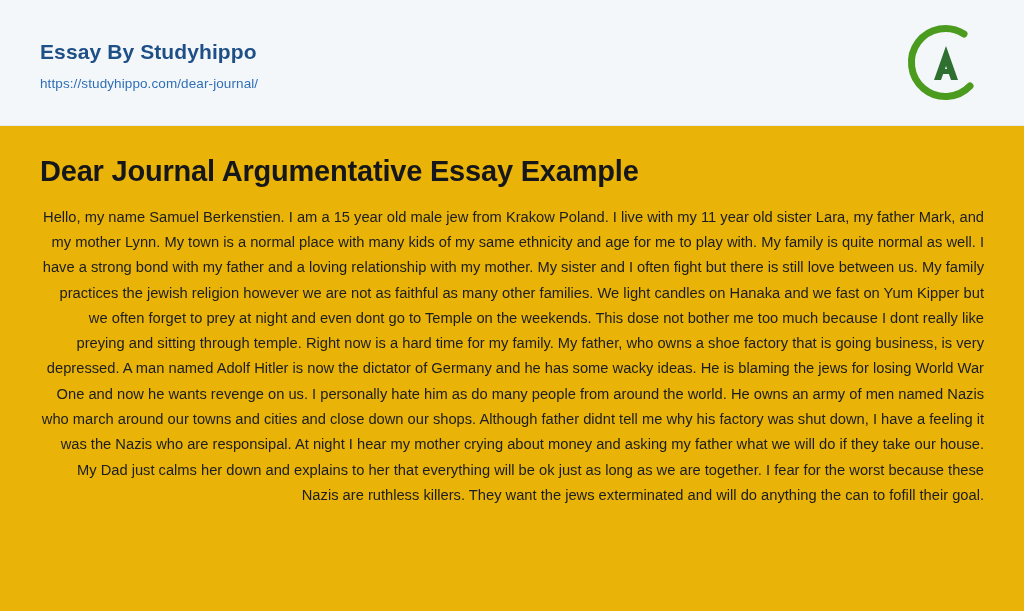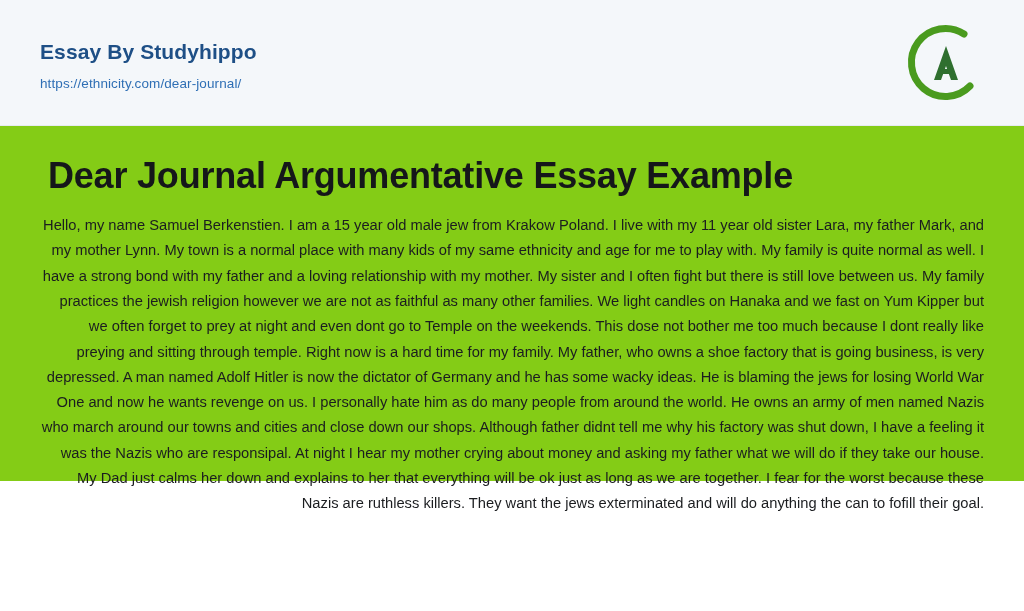--- a/index.html
+++ b/index.html
@@ -9,23 +9,23 @@
   }
   body {
     width: 1024px;
     height: 611px;
     background: #ffffff;
     font-family: "Liberation Sans", sans-serif;
     overflow: hidden;
   }
   .page {
     width: 1024px;
-    height: 481px;
+    height: 611px;
     position: relative;
-    background: #84cc16;
+    background: #eab308;
   }
   
   .header {
     height: 126px;
     background: #f4f7fa;
     border-bottom: 1px solid #e6ebf0;
     position: relative;
   }
   .brand-wrap {
     position: absolute;
@@ -53,46 +53,46 @@
     right: 36px;
     top: 22px;
     width: 84px;
     height: 84px;
   }
   
   .doc {
     padding: 28px 40px 0 40px;
   }
   .doc-title {
-    font-size: 36px;
+    font-size: 29px;
     font-weight: bold;
     color: #15171a;
     letter-spacing: -0.2px;
-    margin: 0 0 16px 8px;
+    margin: 0 0 16px 0;
     line-height: 1.2;
   }
   .doc-body {
     font-size: 14.7px;
     line-height: 1.72;
     color: #1b1d20;
     text-align: right;
     margin: 0;
     max-width: 944px;
   }
 </style>
 </head>
 <body>
 
 <div class="page">
 
   <div class="header">
 
     <div class="brand-wrap">
       <div class="brand">Essay By Studyhippo</div>
-      <a class="brand-url" href="#">https://ethnicity.com/dear-journal/</a>
+      <a class="brand-url" href="#">https://studyhippo.com/dear-journal/</a>
     </div>
 
     <div class="logo">
       <svg width="84" height="84" viewBox="0 0 84 84" xmlns="http://www.w3.org/2000/svg">
         <path d="M60 12 A34 34 0 1 0 66 64" fill="none" stroke="#4a9b1e" stroke-width="7" stroke-linecap="round"></path>
         <path d="M42 24 L54 58 L47 58 L42 44 L37 58 L30 58 Z" fill="#2f6f2f"></path>
         <rect x="35" y="47" width="14" height="5" fill="#2f6f2f"></rect>
       </svg>
     </div>
 

